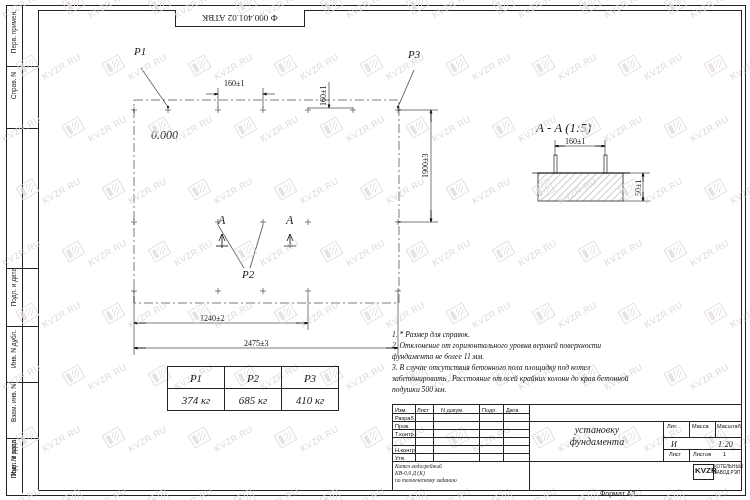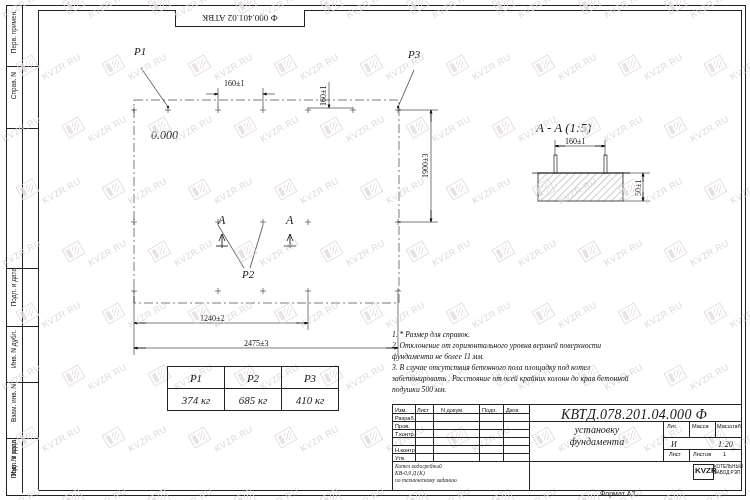--- a/index.html
+++ b/index.html
@@ -526,21 +526,20 @@
 
     <div class="tbtxt" style="left:274px;top:17.5px;">Лит.</div>
     <div class="tbtxt" style="left:299px;top:17.5px;">Масса</div>
     <div class="tbtxt" style="left:324px;top:17.5px;">Масштаб</div>
     <div class="tbtxt it" style="left:278px;top:35px;font-size:8px;">И</div>
     <div class="tbtxt it" style="left:325px;top:35px;font-size:8px;">1:20</div>
     <div class="tbtxt" style="left:276px;top:45.5px;">Лист</div>
     <div class="tbtxt" style="left:300px;top:45.5px;">Листов</div>
     <div class="tbtxt" style="left:330px;top:45.5px;">1</div>
 
-    <div class="code">КВТД.078.201.04.000 Ф</div>
     <div class="tname">
       <div>установку</div>
       <div>фундамента</div>
     </div>
 
     <div class="tsub">
       <div>Котел водогрейный</div>
       <div>КВ-0,9 Д (К)</div>
       <div>по техническому заданию</div>
     </div>

